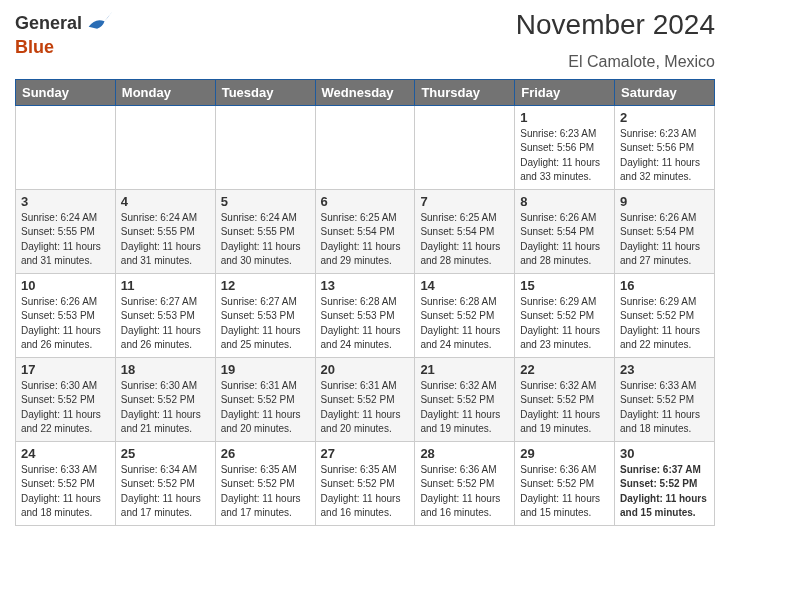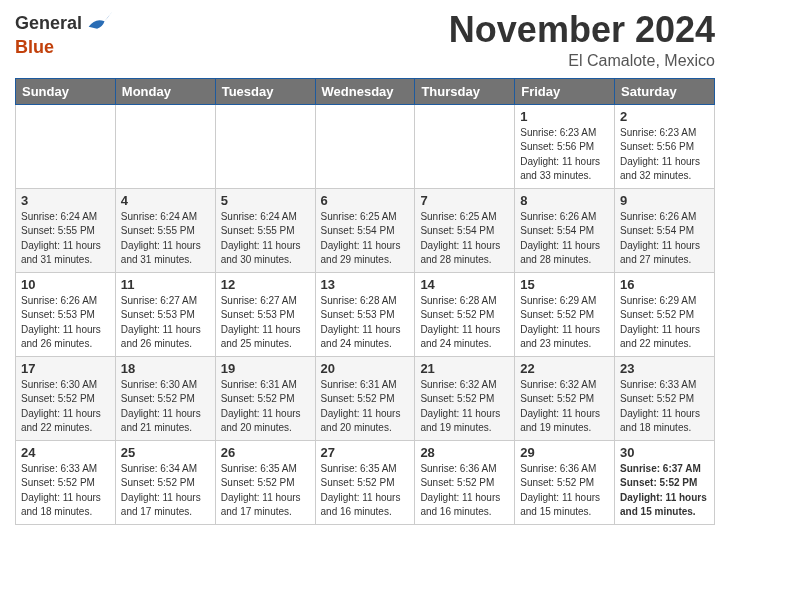--- a/index.html
+++ b/index.html
@@ -35,29 +35,29 @@
     .logo-blue { color: #c2410c; }
     .logo-icon {
       width: 28px;
       height: 28px;
       margin-left: 2px;
     }
     .title-block {
       text-align: right;
     }
     .month-title {
-      font-size: 36px;
-      font-weight: bold;
+      font-size: 28px;
+      font-weight: normal;
       color: #333;
       line-height: 1.1;
     }
     .location {
       font-size: 16px;
       color: #555;
-      margin-top: 2px;
+      margin-top: 12px;
     }
     .calendar {
       width: 100%;
       border-collapse: collapse;
       border: 1px solid #ccc;
     }
     .calendar th {
       background: #2a6db5;
       color: #fff;
       font-size: 13px;

